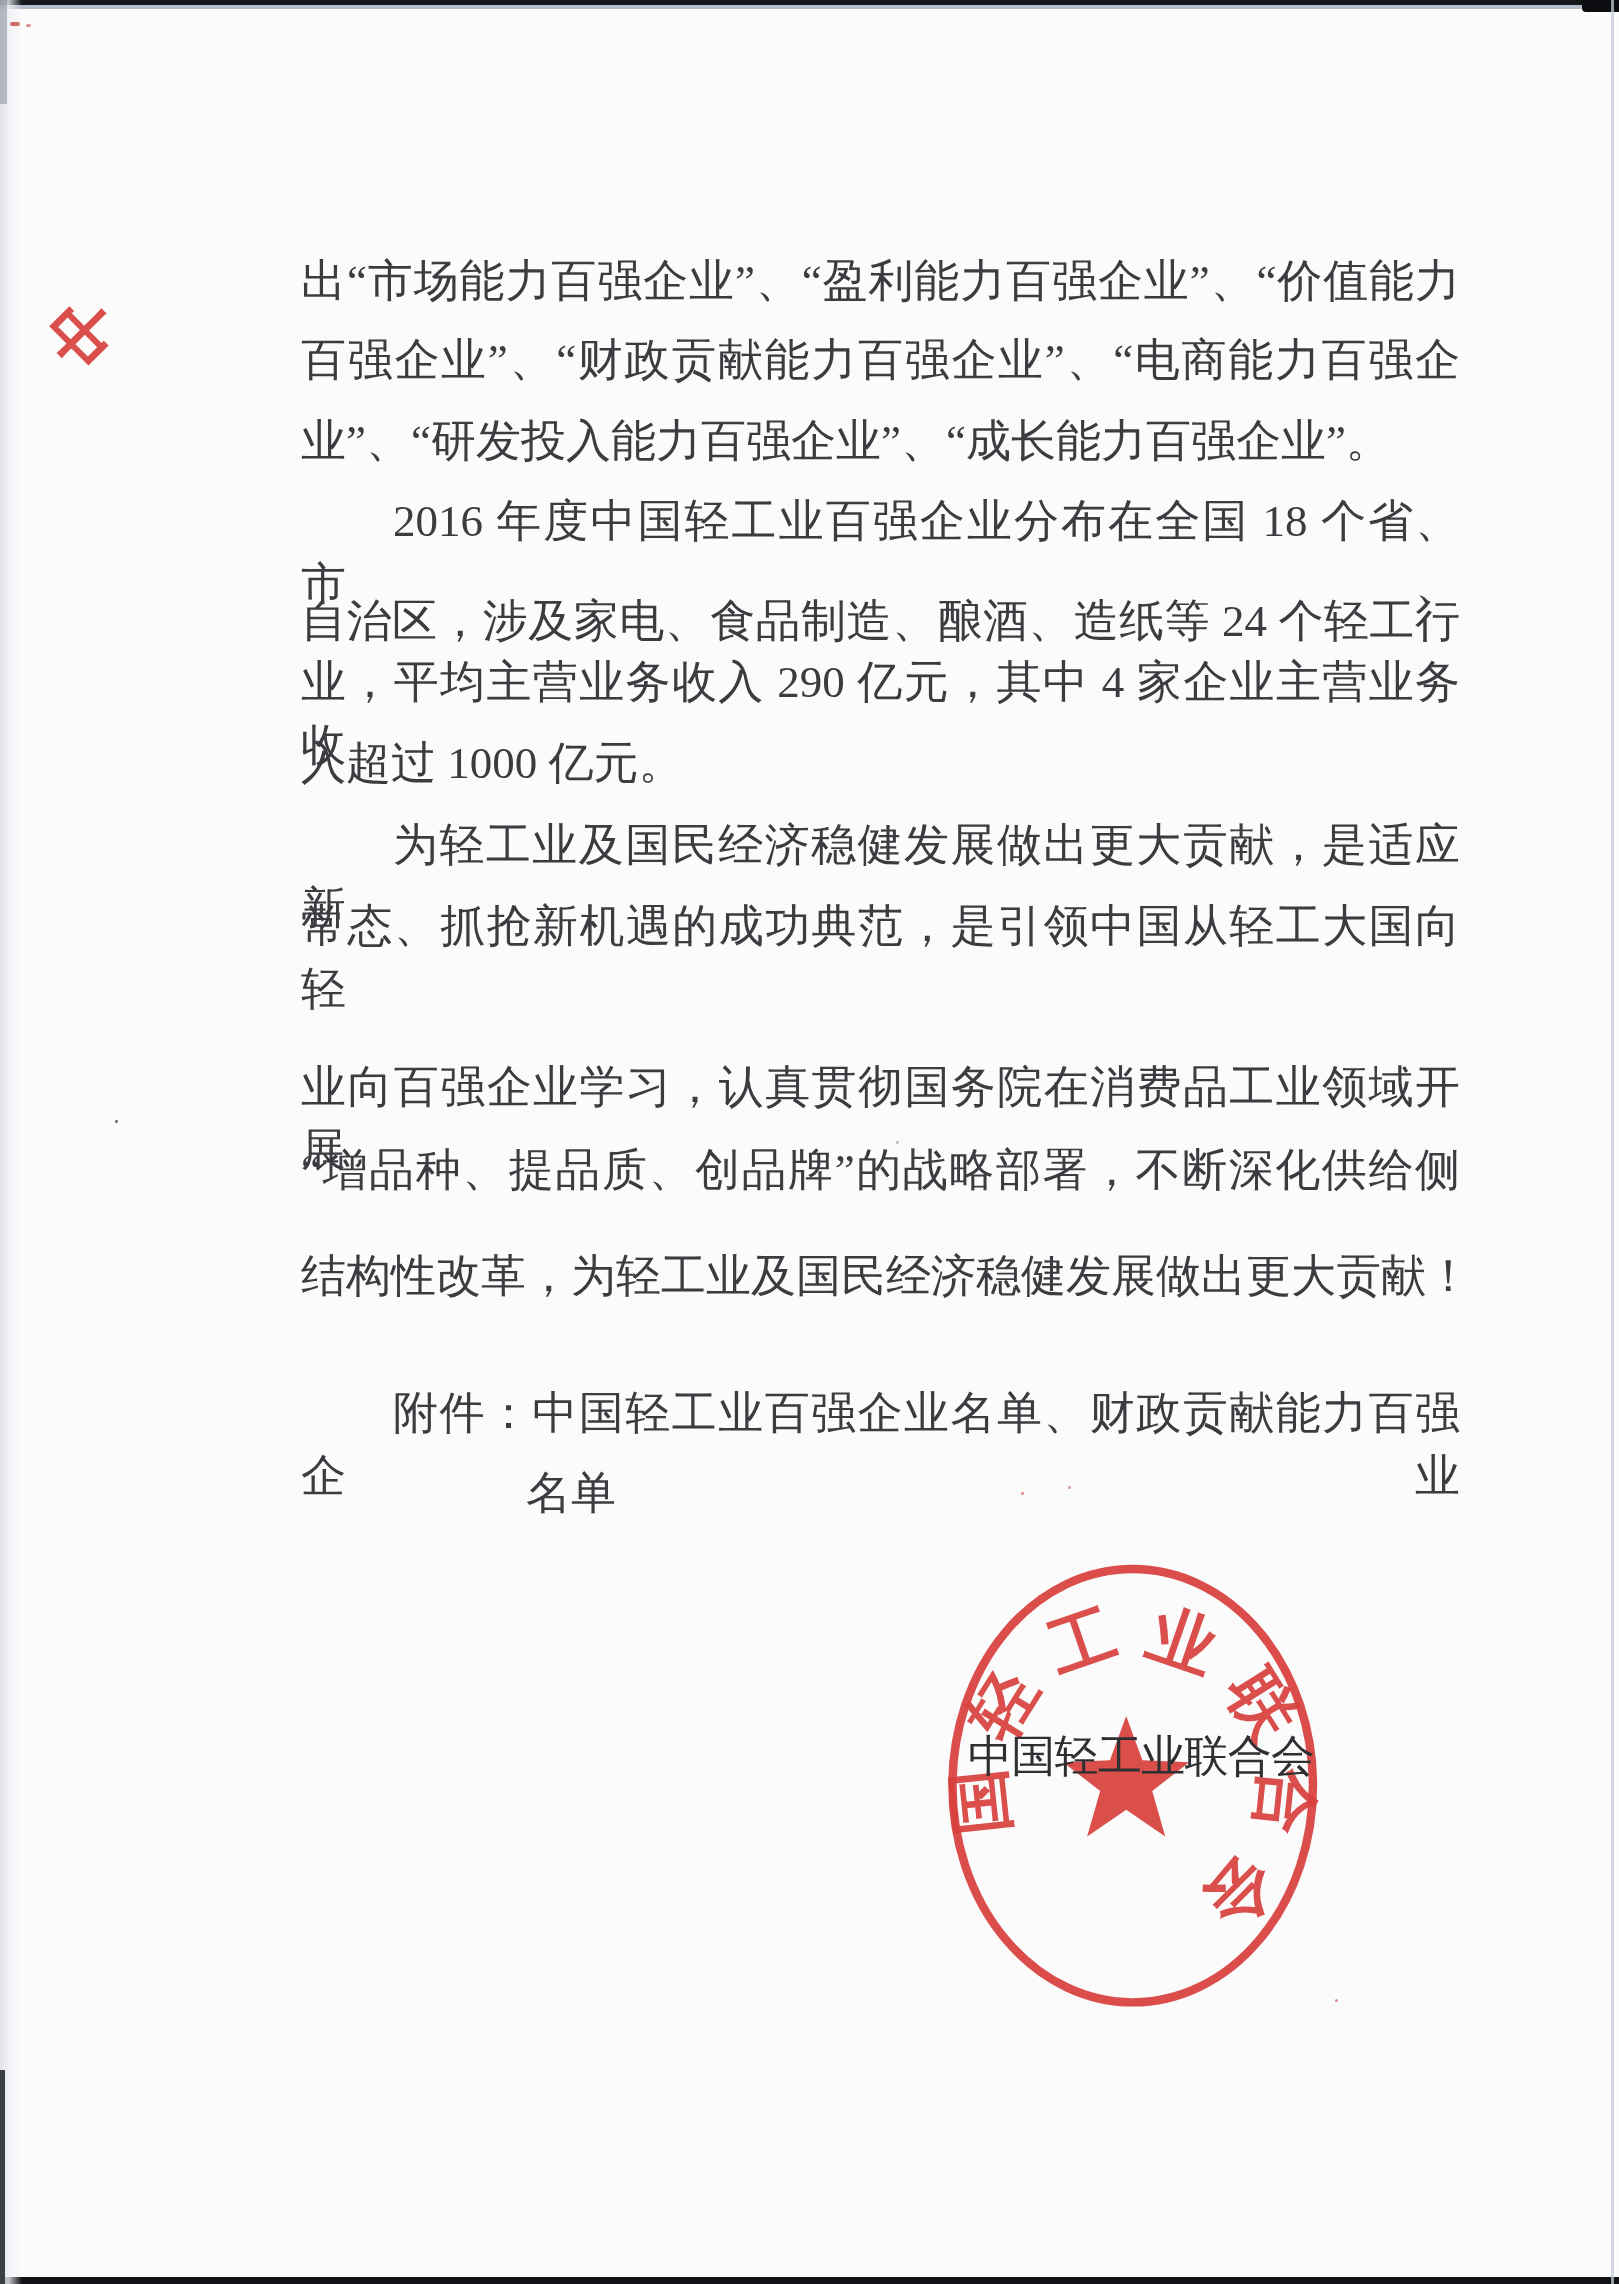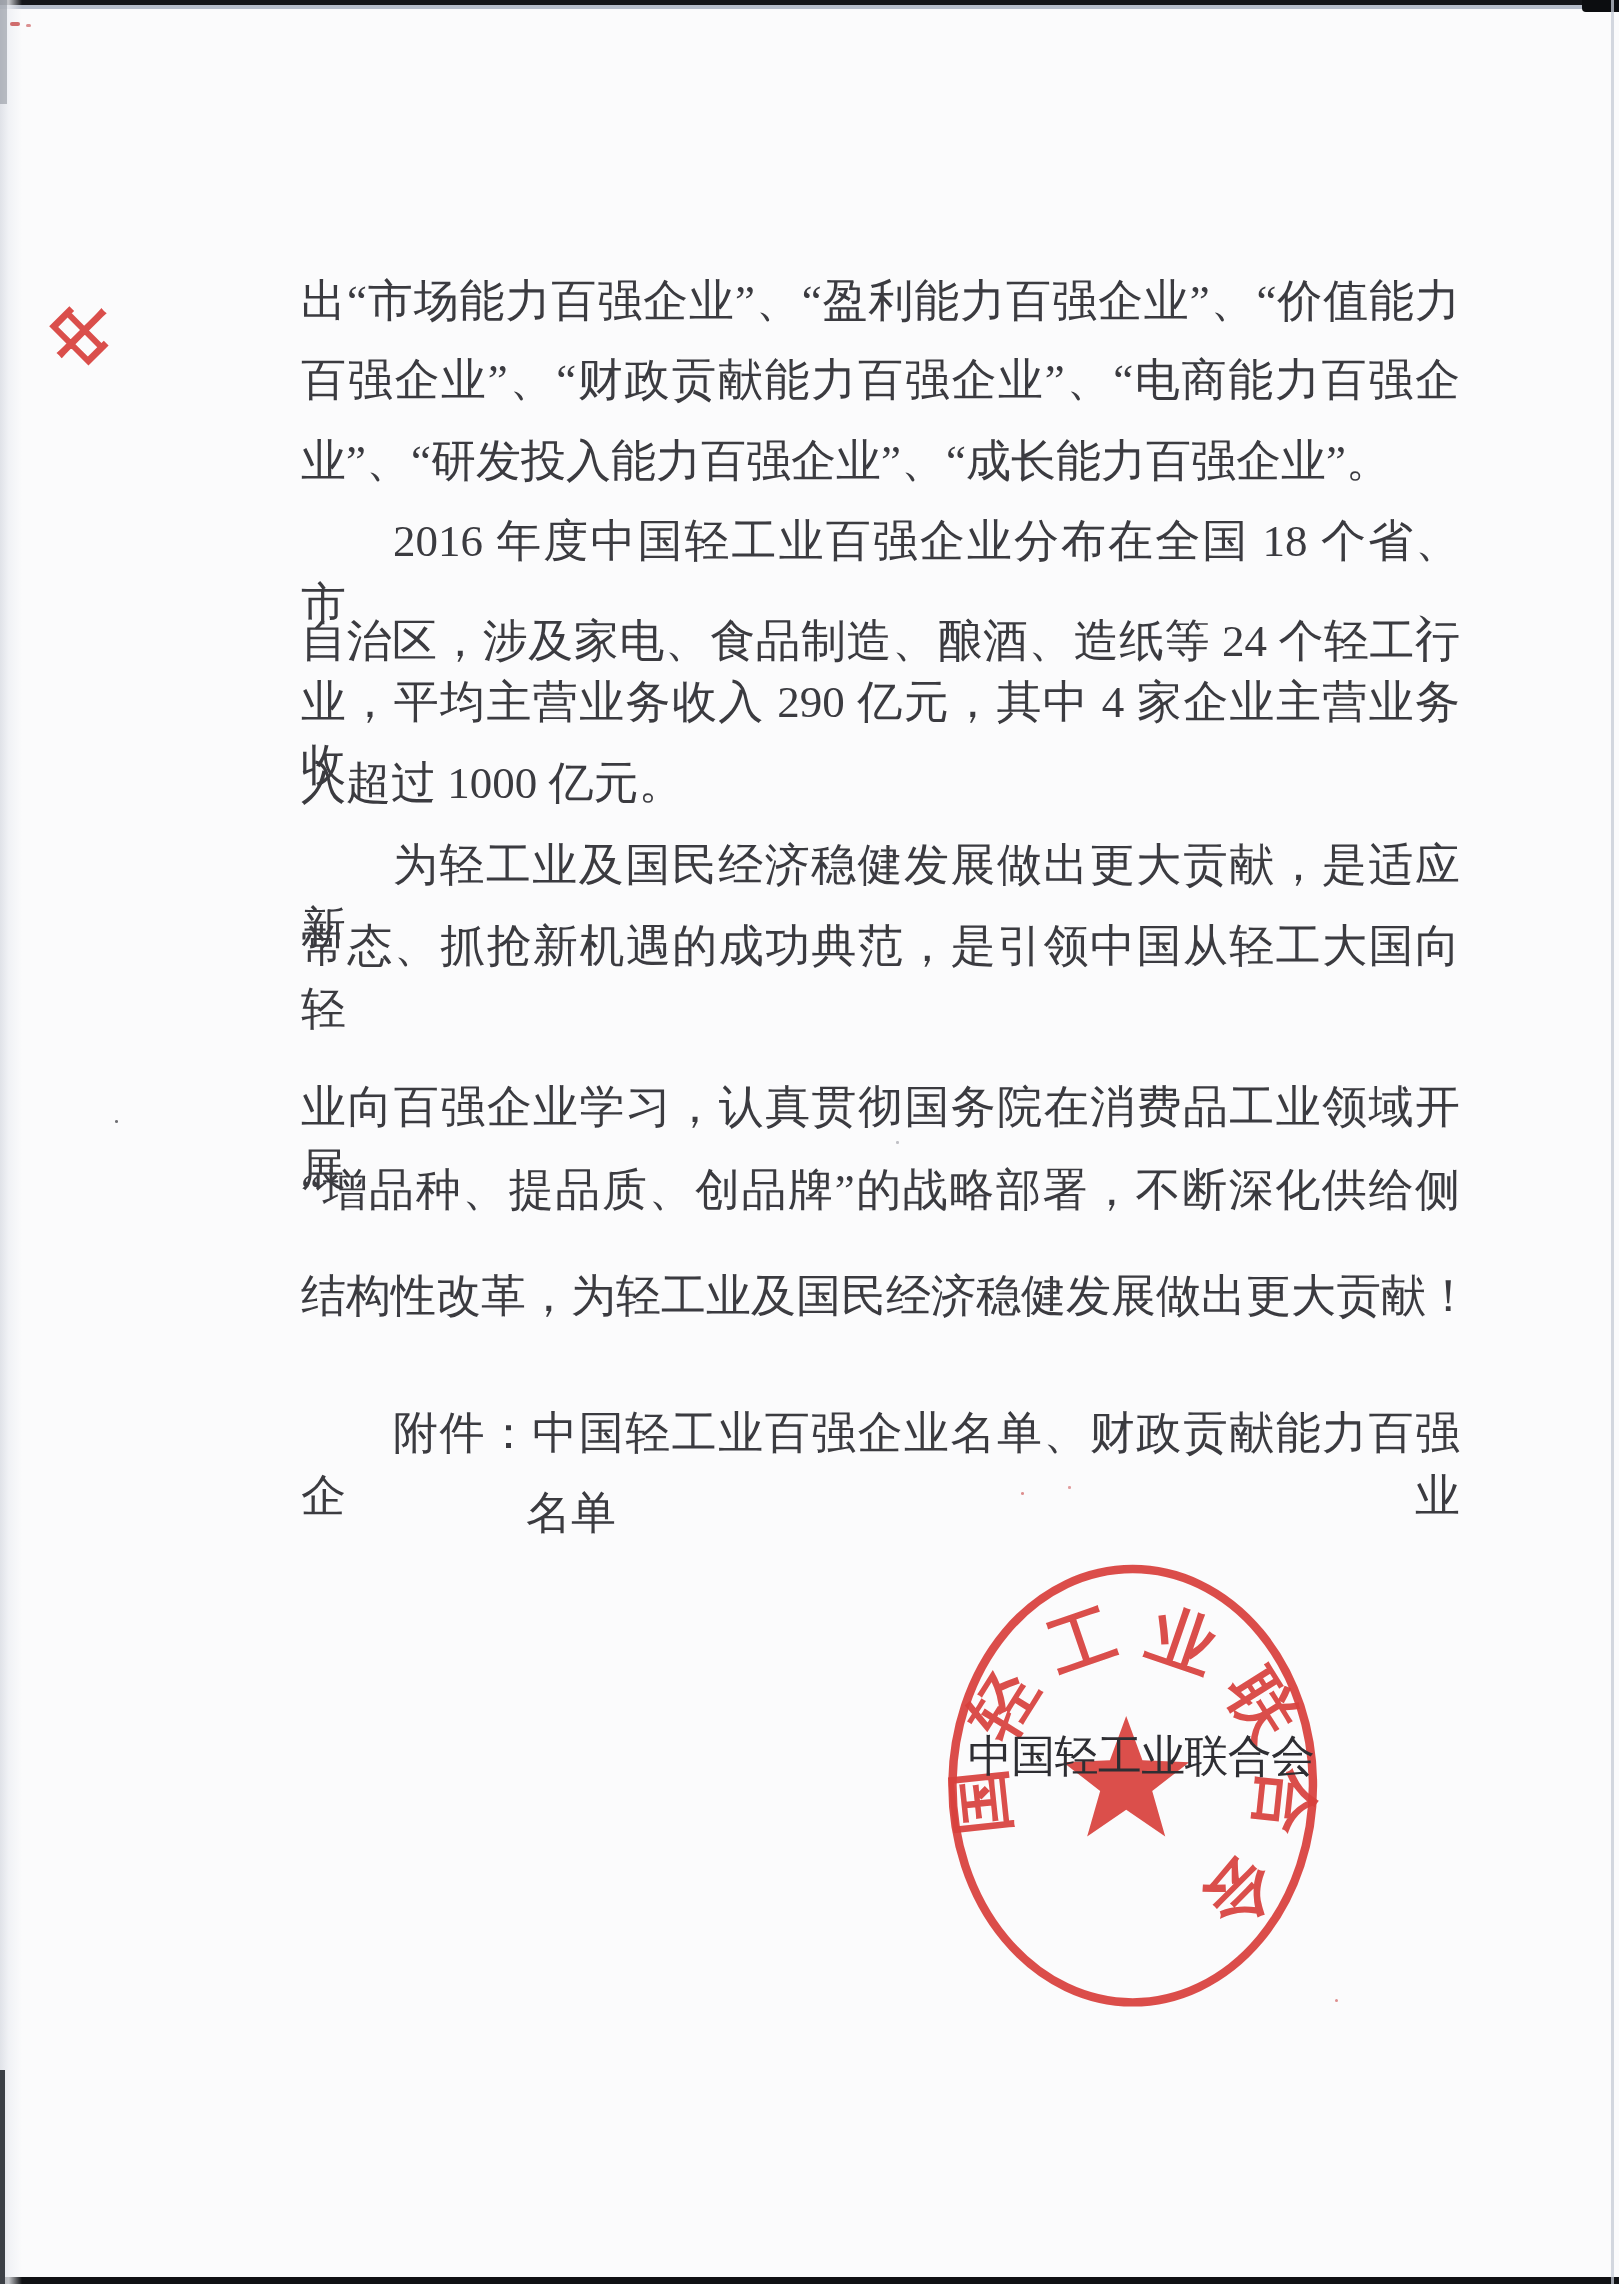--- a/index.html
+++ b/index.html
@@ -32,21 +32,20 @@
 
   
   .ln{
     position:absolute;
     left:301px;width:1159px;
     font-size:45px;line-height:63px;
     color:#3b3b40;
     letter-spacing:0;
     white-space:nowrap;
     text-rendering:optimizeLegibility;
-    margin-top:20px;
   }
   .jst{white-space:normal;text-align:justify;text-align-last:justify;}
   .ind2{text-indent:92px;}
   .ind5{text-indent:225px;}
 
   
   #sig-org{
     position:absolute;left:968px;top:1727px;
     font-size:44px;line-height:59px;color:#2e2e33;
     letter-spacing:-0.7px;white-space:nowrap;z-index:5;text-align:center;

